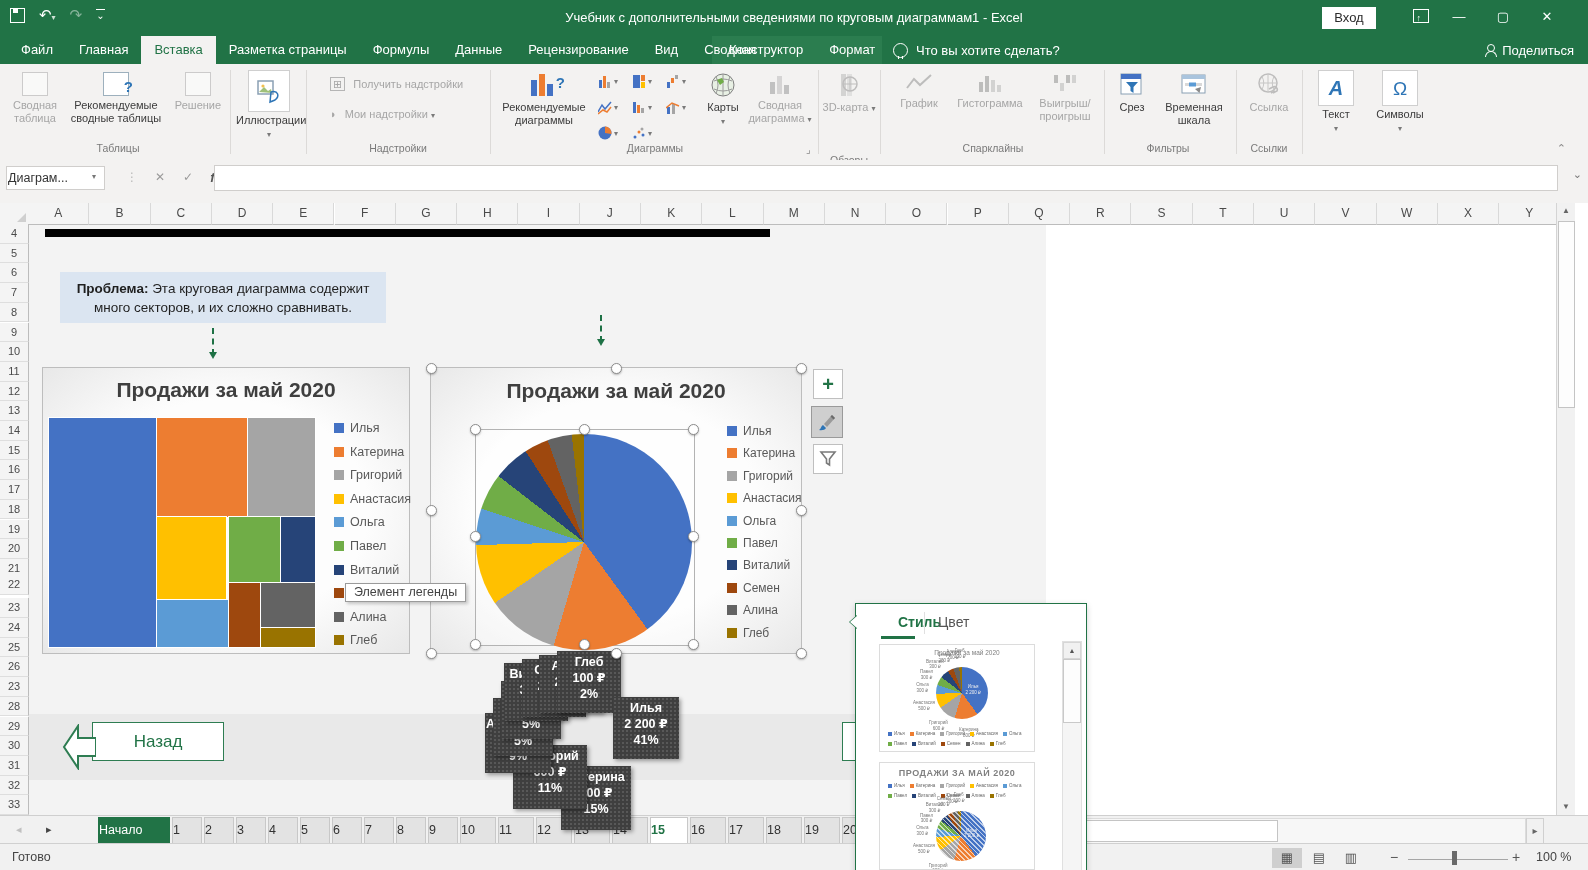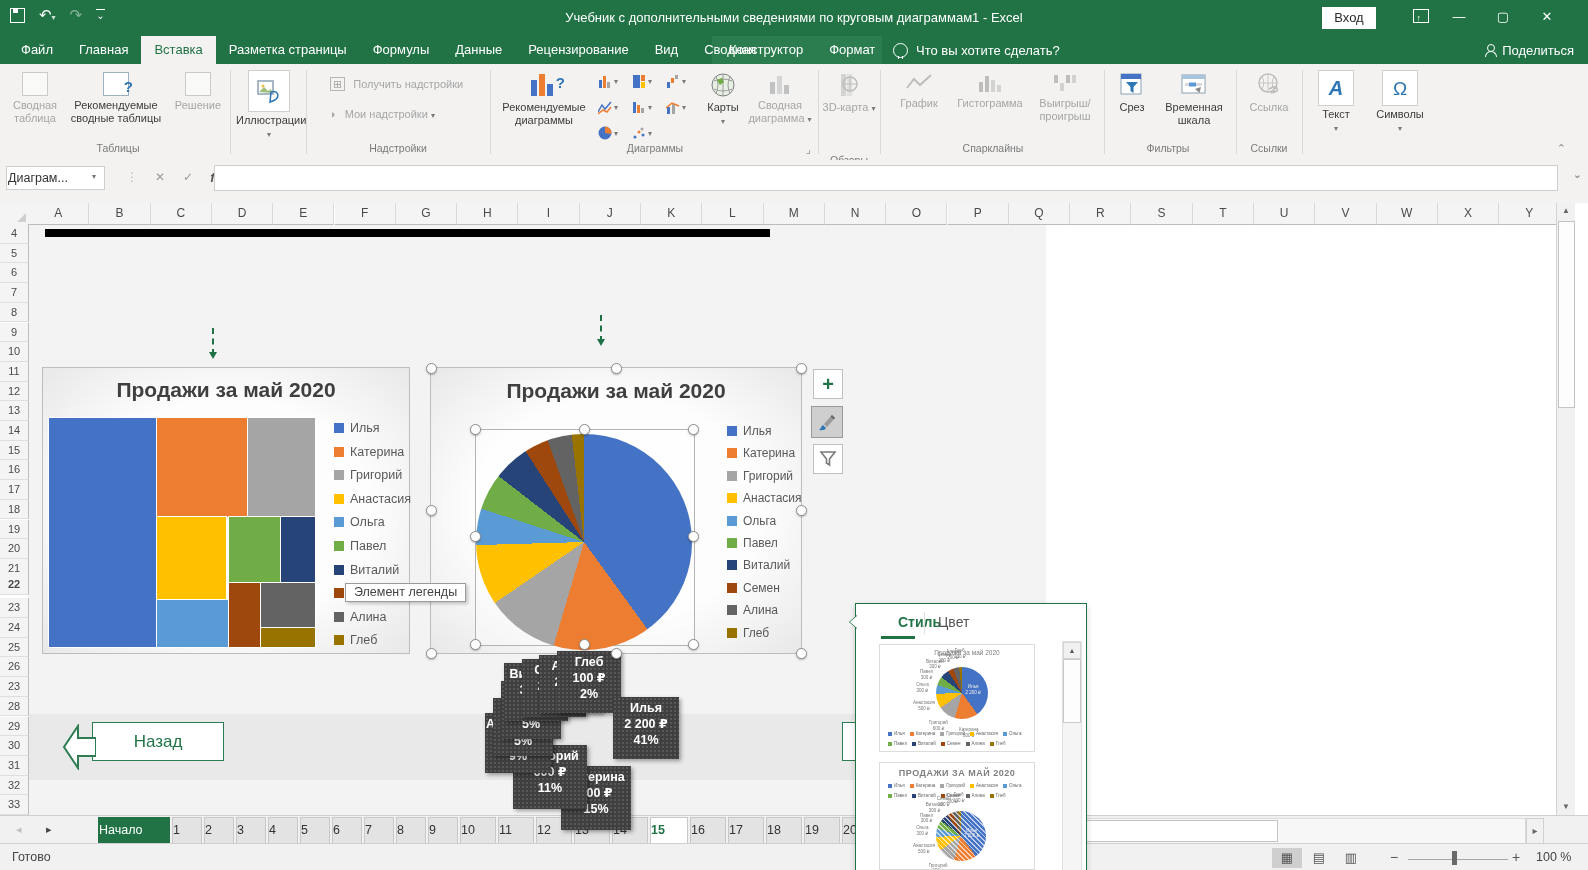--- a/index.html
+++ b/index.html
@@ -479,35 +479,38 @@
         <div class="rowhead" style="top: 178.6px; height: 18.7px; line-height: 18.7px;">12</div>
         <div class="rowhead" style="top: 198.3px; height: 18.7px; line-height: 18.7px;">13</div>
         <div class="rowhead" style="top: 218px; height: 18.7px; line-height: 18.7px;">14</div>
         <div class="rowhead" style="top: 237.7px; height: 18.7px; line-height: 18.7px;">15</div>
         <div class="rowhead" style="top: 257.4px; height: 18.7px; line-height: 18.7px;">16</div>
         <div class="rowhead" style="top: 277.1px; height: 18.7px; line-height: 18.7px;">17</div>
         <div class="rowhead" style="top: 296.8px; height: 18.7px; line-height: 18.7px;">18</div>
         <div class="rowhead" style="top: 316.5px; height: 18.7px; line-height: 18.7px;">19</div>
         <div class="rowhead" style="top: 336.2px; height: 18.7px; line-height: 18.7px;">20</div>
         <div class="rowhead" style="top: 355.9px; height: 18.7px; line-height: 18.7px;">21</div>
-        <div class="rowhead" style="top: 372px; height: 18.7px; line-height: 18.7px; font-weight: bold;">22</div>
+        <div class="rowhead" style="top: 372px; height: 18.7px; line-height: 18.7px;">22</div>
         <div class="rowhead" style="top: 395.3px; height: 18.7px; line-height: 18.7px;">23</div>
         <div class="rowhead" style="top: 415px; height: 18.7px; line-height: 18.7px;">24</div>
         <div class="rowhead" style="top: 434.7px; height: 18.7px; line-height: 18.7px;">25</div>
         <div class="rowhead" style="top: 454.4px; height: 18.7px; line-height: 18.7px;">26</div>
         <div class="rowhead" style="top: 474.1px; height: 18.7px; line-height: 18.7px;">23</div>
         <div class="rowhead" style="top: 493.8px; height: 18.7px; line-height: 18.7px;">28</div>
         <div class="rowhead" style="top: 513.5px; height: 18.7px; line-height: 18.7px;">29</div>
         <div class="rowhead" style="top: 533.2px; height: 18.7px; line-height: 18.7px;">30</div>
         <div class="rowhead" style="top: 552.9px; height: 18.7px; line-height: 18.7px;">31</div>
         <div class="rowhead" style="top: 572.6px; height: 18.7px; line-height: 18.7px;">32</div>
         <div class="rowhead" style="top: 592.3px; height: 18.7px; line-height: 18.7px;">33</div>
       </div>
     <div class="blackbar"></div>
 
+    <div class="callout" style="left:60px;top:69px;width:306px;height:43px;">
+      <span><b>Проблема:</b><span> Эта круговая диаграмма содержит много секторов, и их сложно сравнивать.</span></span>
+    </div>
     <div class="darr" style="left:212px;top:125px;height:27px;"></div>
     <div class="darr" style="left:600px;top:112px;height:27px;"></div>
 
     <div class="chartbox" style="left:42px;top:164px;width:366px;height:285px;">
       <div class="ctitle" style="top:10px;">Продажи за май 2020</div>
       <div id="tm" style="position:absolute;left:6px;top:50px;width:266px;height:229px;">
           <div class="tmrect" style="left: 0px; top: 0px; width: 108px; height: 229px; background: rgb(68, 114, 196);"></div>
           <div class="tmrect" style="left: 108px; top: 0px; width: 91px; height: 99px; background: rgb(237, 125, 49);"></div>
           <div class="tmrect" style="left: 199px; top: 0px; width: 67px; height: 99px; background: rgb(165, 165, 165);"></div>
           <div class="tmrect" style="left: 108px; top: 99px; width: 69px; height: 83px; background: rgb(255, 192, 0);"></div>

